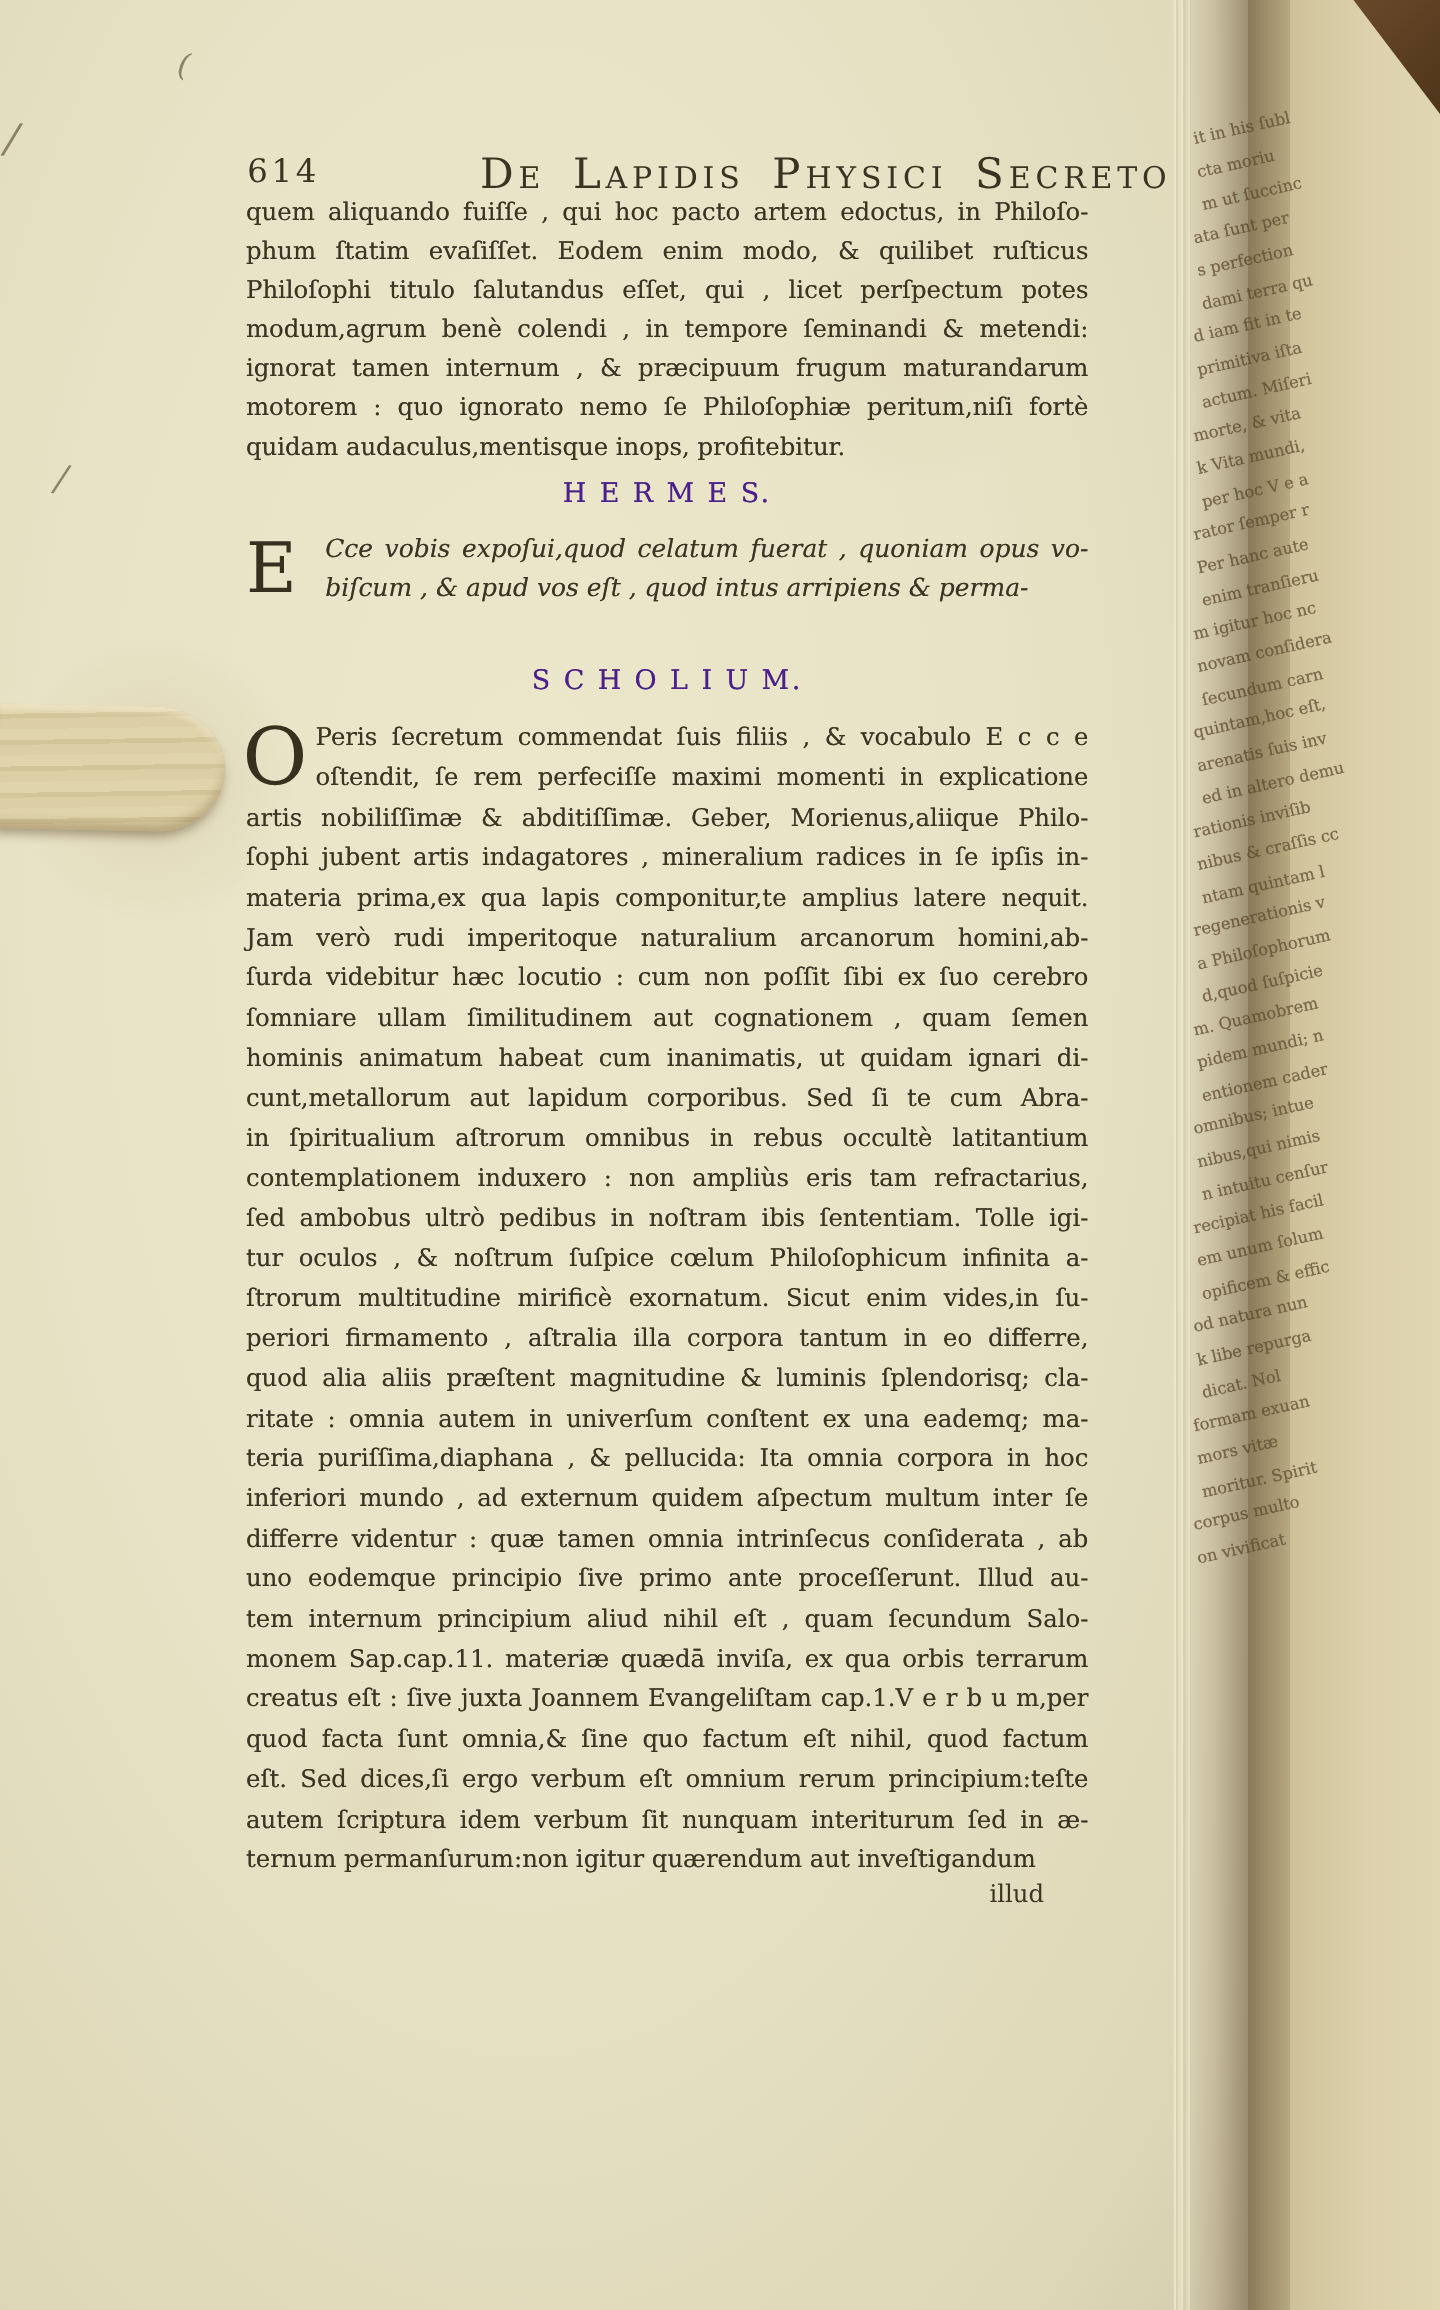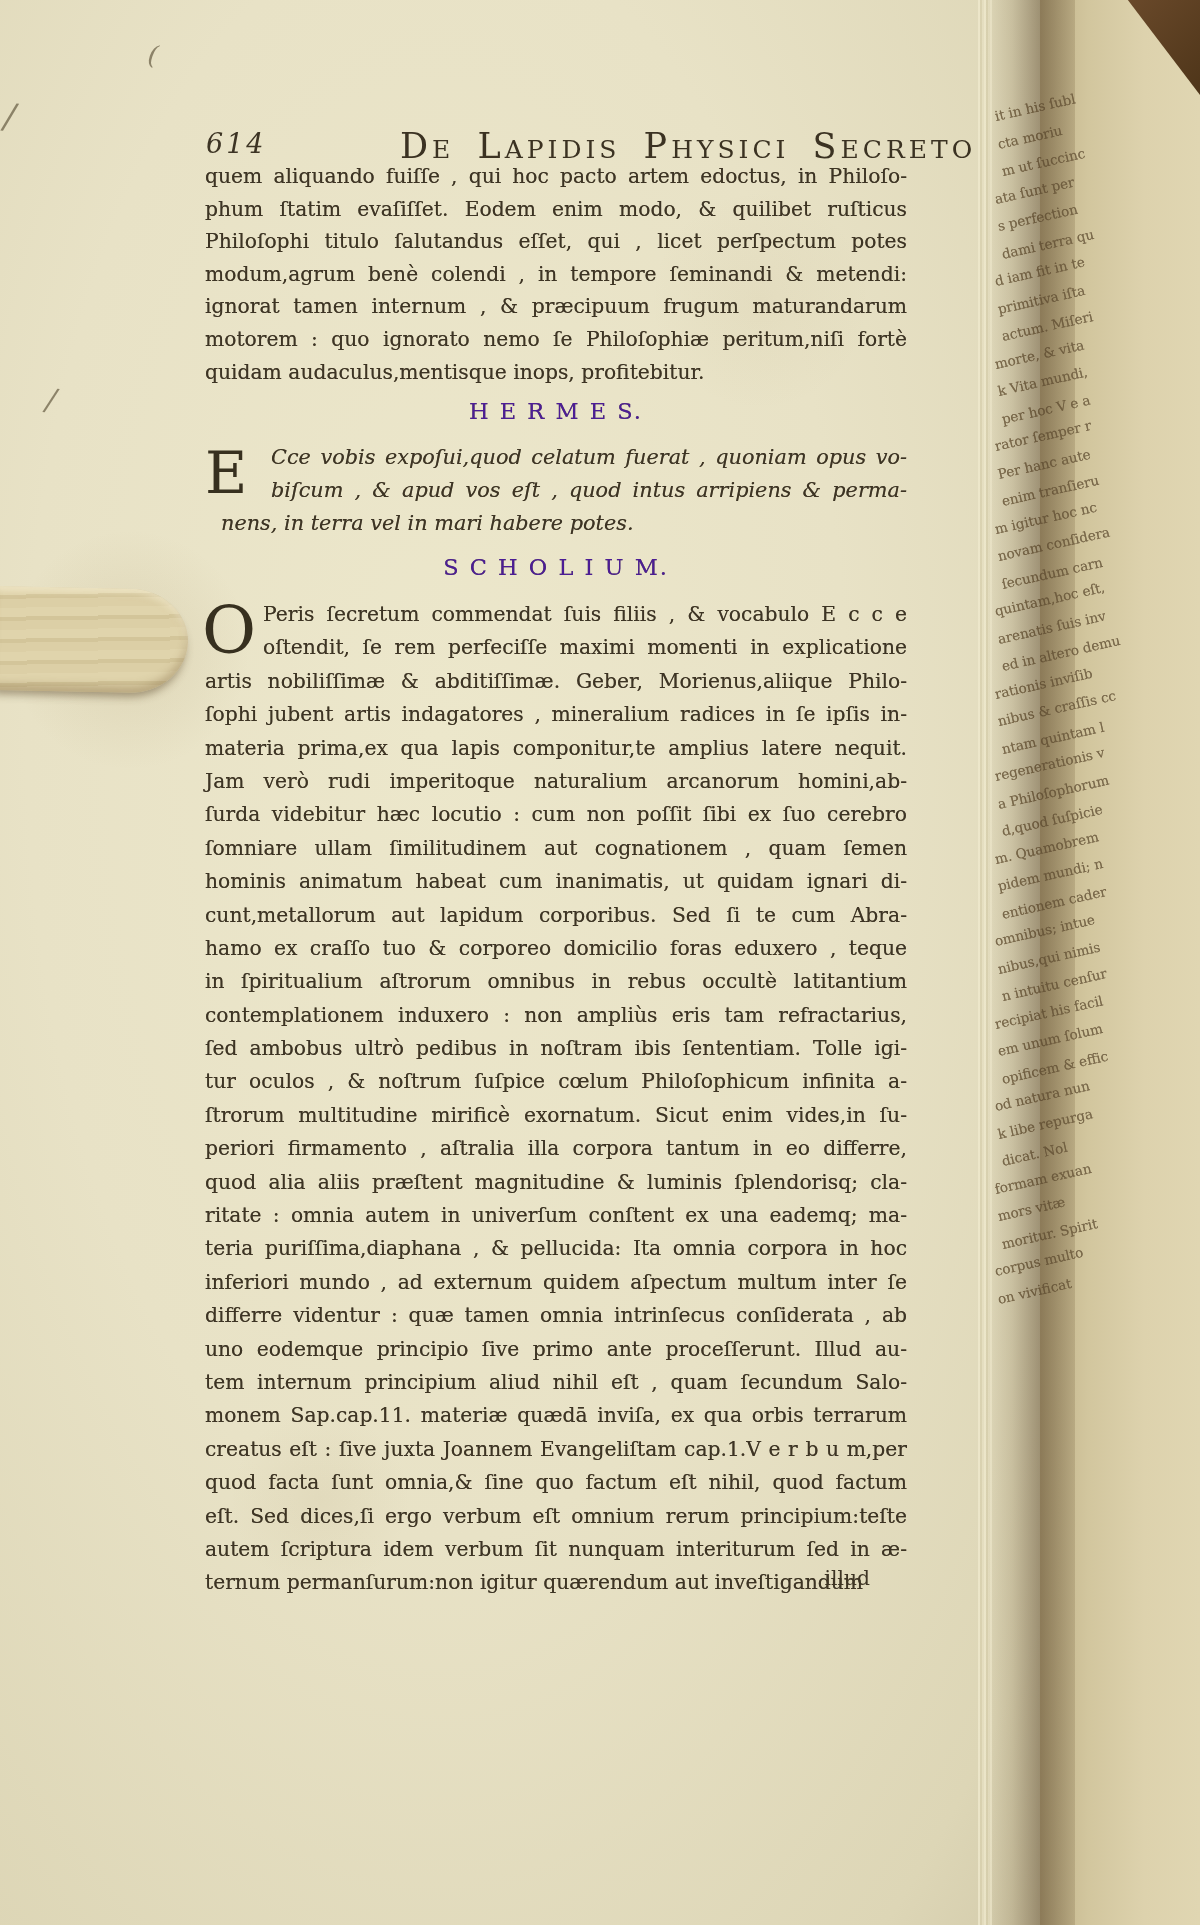--- a/index.html
+++ b/index.html
@@ -58,21 +58,20 @@
       #dacda4;
     border-radius:0 58px 58px 0/0 52px 52px 0;
     transform:rotate(1.2deg);
     box-shadow:0 7px 9px -3px rgba(80,60,30,.45), inset 0 -6px 8px rgba(120,95,55,.35), inset 0 4px 6px rgba(255,250,225,.5);
   }
   
   .ink{color:#3d3424;}
   .pagenum{
     position:absolute;left:206px;top:128px;font-size:27px;letter-spacing:3px;
     color:#3d3424;
-    font-style:italic;
   }
   .runhead{
     position:absolute;left:400px;top:126px;width:520px;
     font-variant:small-caps;font-size:35px;letter-spacing:4px;word-spacing:8px;
     color:#3b3222;white-space:nowrap;
   }
   .para{position:absolute;left:205px;width:702px;color:#3d3424;}
   .para .line{
     text-align:justify;text-align-last:justify;
     text-shadow:0 0 .5px rgba(61,52,36,.65);
@@ -137,40 +136,38 @@
       </div>
   </div>
 
   <div class="heading h-hermes">H E R M E S.</div>
 
   <div class="para quote">
     <span class="dropcap">E</span>
     <div class="lines">
         <div class="line">Cce vobis expoſui,quod celatum fuerat , quoniam opus vo-</div>
         <div class="line">biſcum , &amp; apud vos eſt , quod intus arripiens &amp; perma-</div>
-        <div class="line">nens, in terra vel in mari habere potes.</div>
       </div>
   </div>
 
   <div class="heading h-scholium">S C H O L I U M.</div>
 
   <div class="para main">
     <span class="dropcap">O</span>
     <div class="lines">
         <div class="line">Peris ſecretum commendat ſuis filiis , &amp; vocabulo E c c e</div>
         <div class="line">oſtendit, ſe rem perfeciſſe maximi momenti in explicatione</div>
         <div class="line">artis nobiliſſimæ &amp; abditiſſimæ.  Geber, Morienus,aliique Philo-</div>
         <div class="line">ſophi jubent artis indagatores , mineralium radices in ſe ipſis in-</div>
         <div class="line">materia prima,ex qua lapis componitur,te amplius latere nequit.</div>
         <div class="line">Jam verò rudi imperitoque naturalium arcanorum homini,ab-</div>
         <div class="line">ſurda videbitur hæc locutio :  cum non poſſit ſibi ex ſuo cerebro</div>
         <div class="line">ſomniare ullam ſimilitudinem aut cognationem , quam ſemen</div>
         <div class="line">hominis animatum habeat cum inanimatis, ut quidam ignari di-</div>
         <div class="line">cunt,metallorum aut lapidum corporibus.   Sed ſi te cum Abra-</div>
-        <div class="line">hamo ex craſſo tuo &amp; corporeo domicilio foras eduxero , teque</div>
         <div class="line">in ſpiritualium aſtrorum omnibus in rebus occultè latitantium</div>
         <div class="line">contemplationem induxero : non ampliùs eris tam refractarius,</div>
         <div class="line">ſed ambobus ultrò pedibus in noſtram ibis ſententiam. Tolle igi-</div>
         <div class="line">tur oculos , &amp; noſtrum ſuſpice cœlum Philoſophicum infinita a-</div>
         <div class="line">ſtrorum multitudine mirificè exornatum. Sicut enim vides,in ſu-</div>
         <div class="line">periori firmamento , aſtralia illa corpora tantum in eo differre,</div>
         <div class="line">quod alia aliis præſtent magnitudine &amp; luminis ſplendorisq; cla-</div>
         <div class="line">ritate : omnia autem in univerſum conſtent ex una eademq; ma-</div>
         <div class="line">teria puriſſima,diaphana , &amp; pellucida:  Ita omnia corpora in hoc</div>
         <div class="line">inferiori mundo , ad externum quidem aſpectum multum inter ſe</div>

